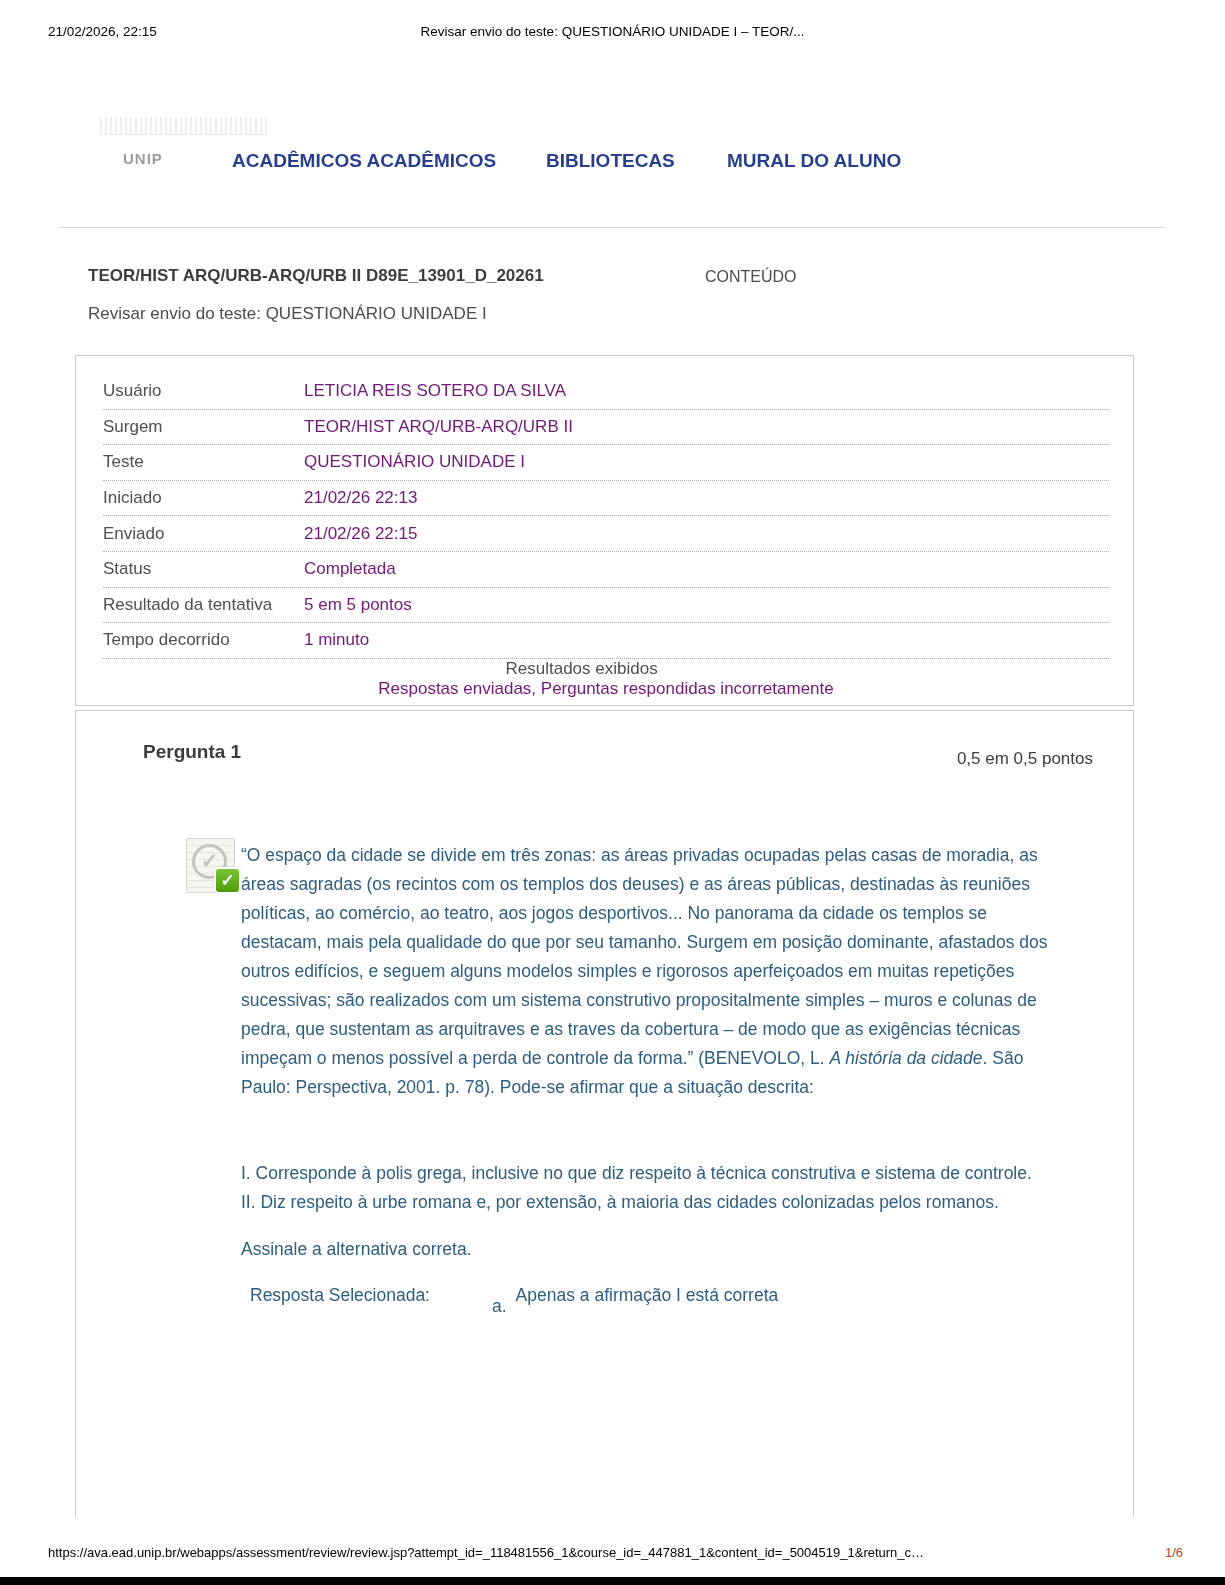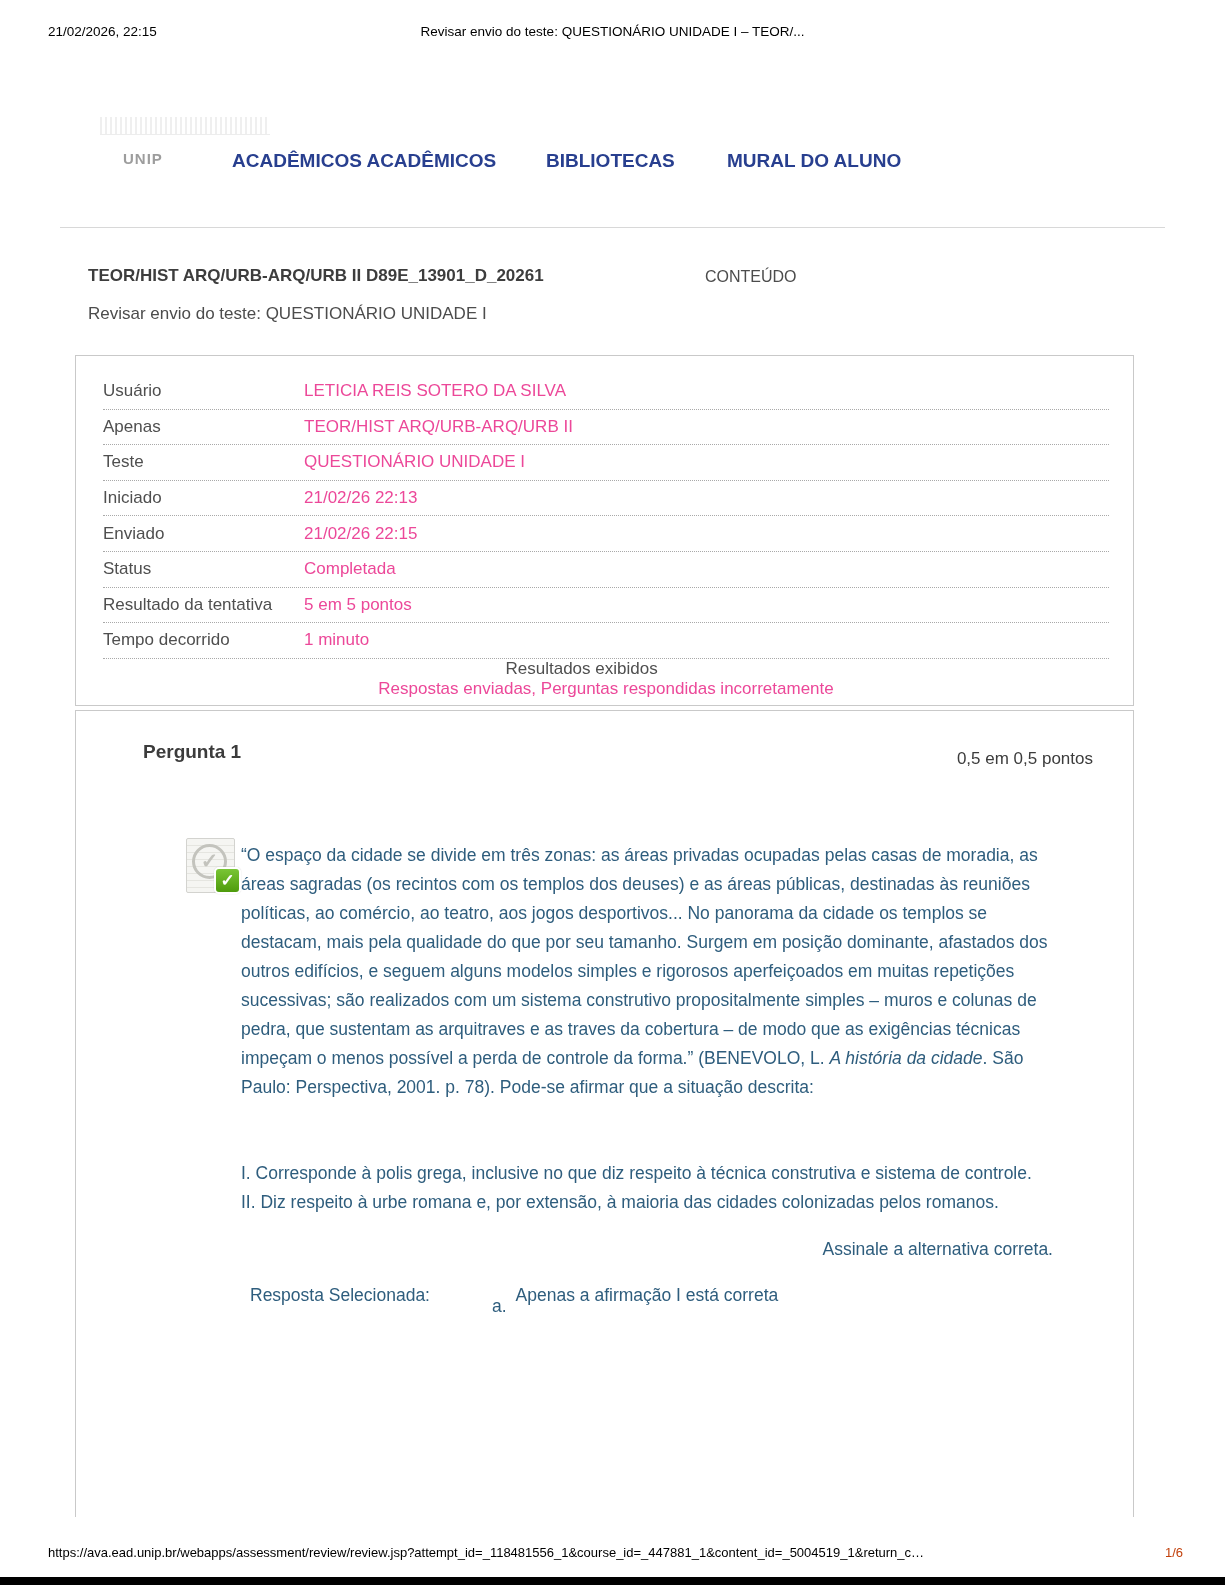--- a/index.html
+++ b/index.html
@@ -27,21 +27,21 @@
   .course-title{position:absolute;left:88px;top:266px;font-size:17px;font-weight:bold;color:#3d3d3d;}
   .course-section{position:absolute;left:705px;top:268px;font-size:16px;color:#4c4c4c;}
   .course-subtitle{position:absolute;left:88px;top:304px;font-size:17px;color:#4c4c4c;}
   
   .summary-panel{position:absolute;left:75px;top:355px;width:1059px;height:351px;
     border:1px solid #c9c9c9;box-sizing:border-box;background:#fff;}
   .summary-table{position:absolute;left:27px;top:18px;width:1006px;}
   .srow{display:flex;align-items:center;height:34.6px;border-bottom:1px dotted #a9a9a9;font-size:17px;}
   .srow:last-child{border-bottom:none;flex-direction:column;}
   .slabel{width:201px;flex-shrink:0;color:#4f4f4f;}
-  .svalue{color:#ec4899;}
+  .svalue{color:#701a75;}
   
   .question-panel{position:absolute;left:75px;top:710px;width:1059px;height:807px;
     border:1px solid #c9c9c9;border-bottom:none;box-sizing:border-box;background:#fff;}
   .q-title{position:absolute;left:67px;top:30px;font-size:19px;font-weight:bold;color:#3c3c3c;}
   .q-points{position:absolute;right:40px;top:38px;font-size:17px;color:#3c3c3c;}
   
   .q-icon{position:absolute;left:108px;top:126px;width:57px;height:57px;}
   .q-icon .doc{position:absolute;left:2px;top:1px;width:47px;height:53px;border:1px solid #d3d3cf;
     border-radius:2px;background:#f5f5f2;
     background-image:repeating-linear-gradient(180deg,transparent 0 6px,#e5e5e0 6px 7px);}
@@ -49,21 +49,21 @@
     border-radius:50%;color:#c3c3bd;font-size:21px;line-height:28px;text-align:center;font-weight:bold;}
   .q-icon .badge{position:absolute;right:0;bottom:0;width:27px;height:27px;box-sizing:border-box;
     background:linear-gradient(180deg,#79c535 0%,#4e9b0c 100%);border:2px solid #fff;border-radius:5px;
     color:#fff;font-weight:bold;font-size:17px;line-height:23px;text-align:center;
     box-shadow:0 0 1px rgba(0,0,0,.25);}
   
   .q-body{position:absolute;left:165px;top:130px;width:812px;font-size:17.5px;line-height:29px;
     color:#2e5d7d;}
   .q-quote{margin:0;}
   .q-statements{margin-top:57px;}
-  .q-instruction{text-align:right;}
+  .q-instruction{}
   .answer-row{margin-top:13px;display:flex;align-items:flex-start;}
   .answer-label{width:242px;flex-shrink:0;padding-left:9px;}
   .answer-letter{display:inline-block;transform:translateY(11px);margin-right:9px;}
 </style>
 </head>
 <body>
 
 <div class="ph-date">21/02/2026, 22:15</div>
 <div class="ph-title">Revisar envio do teste: QUESTIONÁRIO UNIDADE I – TEOR/...</div>
 
@@ -78,21 +78,21 @@
 <div class="course-section">CONTEÚDO</div>
 <div class="course-subtitle">Revisar envio do teste: QUESTIONÁRIO UNIDADE I</div>
 
 <div class="summary-panel">
   <div class="summary-table">
     <div class="srow">
       <div class="slabel">Usuário</div>
       <div class="svalue">LETICIA REIS SOTERO DA SILVA</div>
     </div>
     <div class="srow">
-      <div class="slabel">Apenas</div>
+      <div class="slabel">Surgem</div>
       <div class="svalue">TEOR/HIST ARQ/URB-ARQ/URB II</div>
     </div>
     <div class="srow">
       <div class="slabel">Teste</div>
       <div class="svalue">QUESTIONÁRIO UNIDADE I</div>
     </div>
     <div class="srow">
       <div class="slabel">Iniciado</div>
       <div class="svalue">21/02/26 22:13</div>
     </div>

